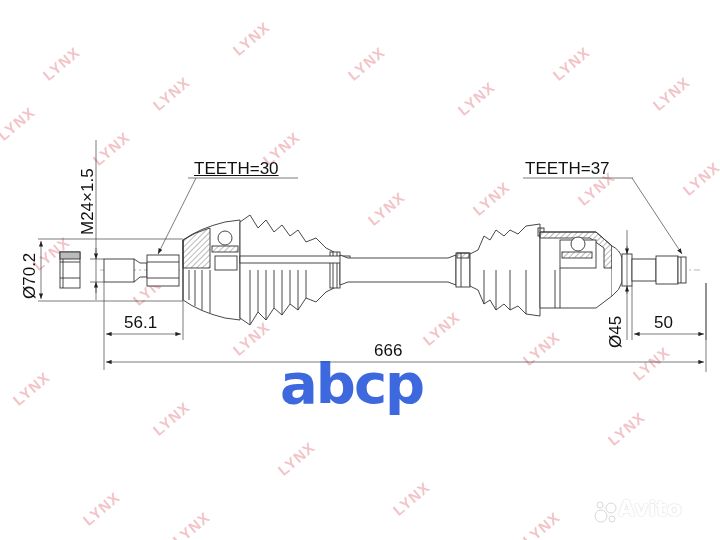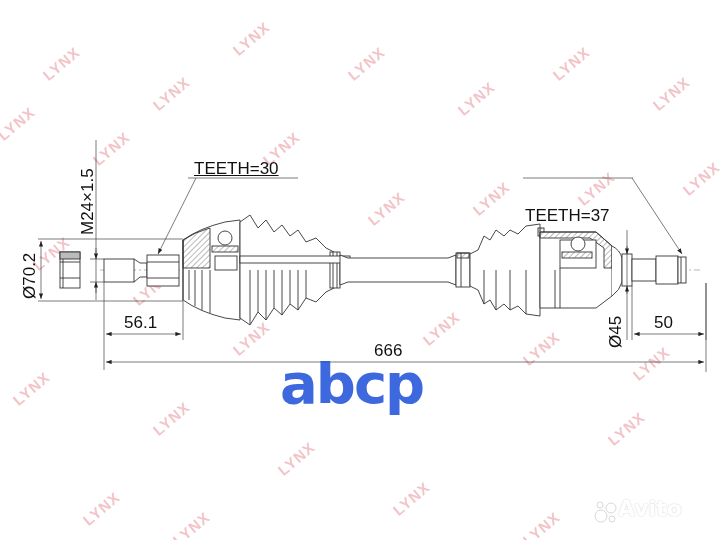--- a/index.html
+++ b/index.html
@@ -153,21 +153,21 @@
 
       <line x1="188" y1="178" x2="298" y2="178"></line>
       <line x1="196" y1="178" x2="158" y2="254" marker-end="url(#arr)"></line>
 
       <line x1="523" y1="178" x2="633" y2="178"></line>
       <line x1="632" y1="178" x2="682" y2="254" marker-end="url(#arr)"></line>
     </g>
   </svg>
 
   <span class="dim-text" style="left:194px;top:160px;text-decoration:underline;">TEETH=30</span>
-  <span class="dim-text" style="left:525px;top:160px;margin-top:47px;">TEETH=37</span>
+  <span class="dim-text" style="left:525px;top:160px;">TEETH=37</span>
   <span class="dim-text vert" style="left:79px;top:235px;">M24×1.5</span>
   <span class="dim-text vert" style="left:21px;top:299px;">Ø70.2</span>
   <span class="dim-text" style="left:124px;top:314px;">56.1</span>
   <span class="dim-text" style="left:374px;top:342px;">666</span>
   <span class="dim-text vert" style="left:607px;top:348px;">Ø45</span>
   <span class="dim-text" style="left:654px;top:314px;">50</span>
 
   <span class="abcp">abcp</span>
   <svg class="avito-dots" viewBox="0 0 24 24">
     <circle cx="7" cy="16" r="6" fill="#fff" stroke="#d8d8d8"></circle>

